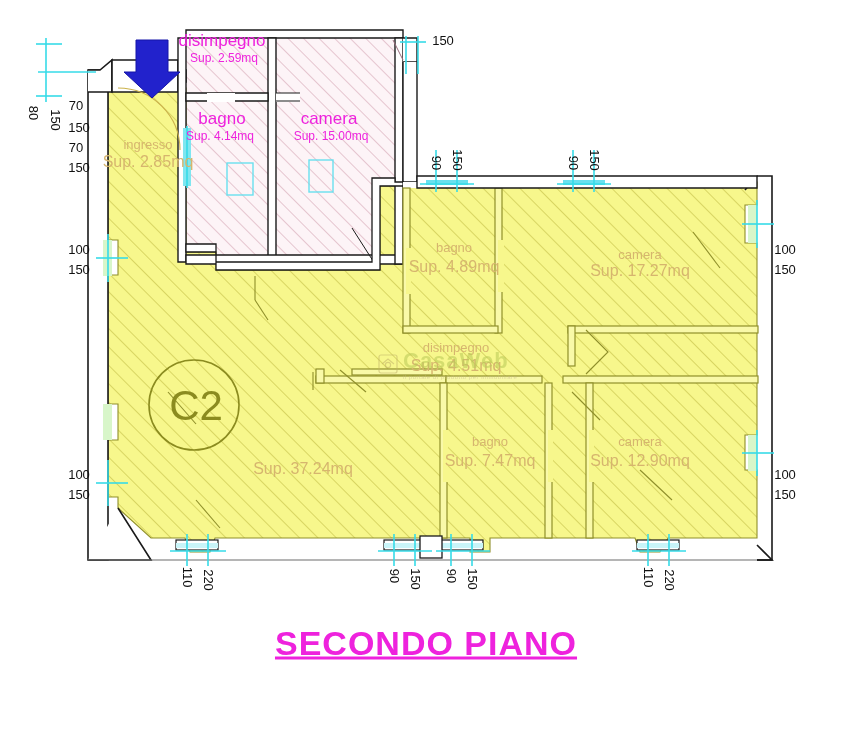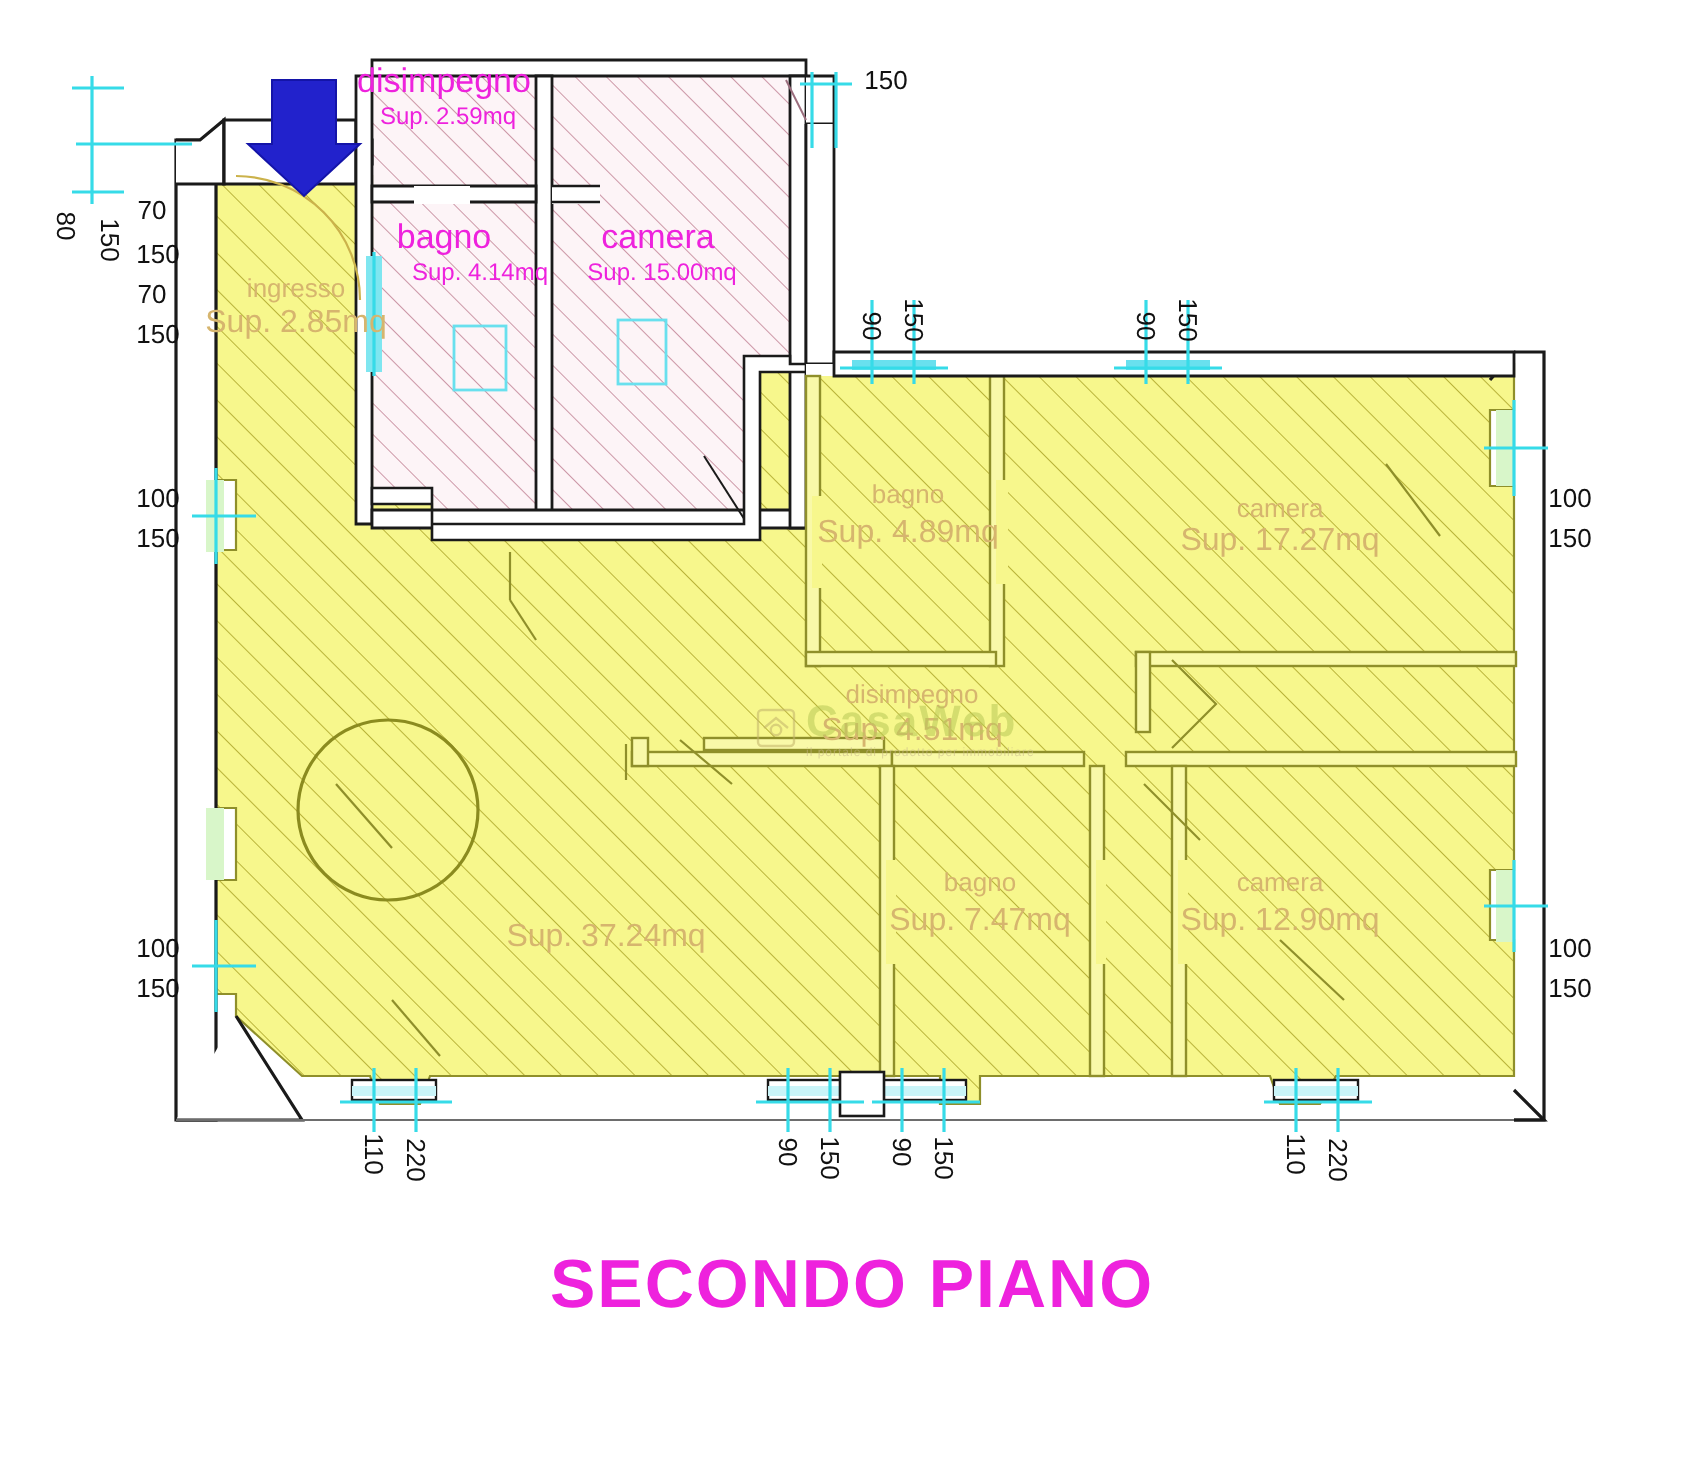--- a/index.html
+++ b/index.html
@@ -6,21 +6,21 @@
   body{width:851px;height:729px;font-family:"Liberation Sans",sans-serif;overflow:hidden;}
   #root{position:relative;width:851px;height:585px;background:#fff;}
   svg.plan{position:absolute;left:0;top:0;width:851px;height:729px;}
   .lbl{position:absolute;white-space:nowrap;pointer-events:none;}
   .pink-name{color:#ee22dd;font-size:17px;}
   .pink-sub{color:#ee22dd;font-size:12px;}
   .yel-name{color:#d6b56e;font-size:13px;}
   .yel-sub{color:#d6b56e;font-size:16px;}
   .dim{color:#111;font-size:13px;font-family:"Liberation Sans",sans-serif;}
   .dim-v{color:#111;font-size:13px;writing-mode:vertical-rl;transform:rotate(180deg);}
-  .title{color:#ee22dd;font-size:34px;font-weight:bold;letter-spacing:1px;}
+  .title{color:#ee22dd;font-size:34px;font-weight:bold;letter-spacing:1px;text-decoration:underline;}
   .c2{color:#8b8b1f;font-size:42px;}
   .wm{position:absolute;opacity:.55;pointer-events:none;}
   .wm-text{font-size:22px;font-weight:bold;color:#b9c957;letter-spacing:1px;}
   .wm-sub{font-size:6px;color:#c8b98a;letter-spacing:.5px;}
   .center{transform:translate(-50%,-50%);}
 </style>
 </head>
 <body>
 
 <div id="root">
@@ -250,21 +250,21 @@
 
     <g>
       <polygon points="136,40 168,40 168,72 180,72 152,98 124,72 136,72" fill="#2222cc" stroke="#1414a8" stroke-width="1"></polygon>
     </g>
   </svg>
 
   <div class="lbl pink-name center" style="left:222px;top:41px">disimpegno</div>
   <div class="lbl pink-sub  center" style="left:224px;top:58px">Sup. 2.59mq</div>
 
   <div class="lbl pink-name center" style="left:222px;top:119px">bagno</div>
-  <div class="lbl pink-sub  center" style="left:240px;top:136px">Sup. 4.14mq</div>
+  <div class="lbl pink-sub  center" style="left:220px;top:136px">Sup. 4.14mq</div>
 
   <div class="lbl pink-name center" style="left:329px;top:119px">camera</div>
   <div class="lbl pink-sub  center" style="left:331px;top:136px">Sup. 15.00mq</div>
 
   <div class="lbl yel-name center" style="left:148px;top:144px">ingresso</div>
   <div class="lbl yel-sub  center" style="left:148px;top:162px">Sup. 2.85mq</div>
 
   <div class="lbl yel-name center" style="left:454px;top:247px">bagno</div>
   <div class="lbl yel-sub  center" style="left:454px;top:267px">Sup. 4.89mq</div>
 
@@ -275,20 +275,21 @@
   <div class="lbl yel-sub  center" style="left:456px;top:366px">Sup. 4.51mq</div>
 
   <div class="lbl yel-sub  center" style="left:303px;top:469px">Sup. 37.24mq</div>
 
   <div class="lbl yel-name center" style="left:490px;top:441px">bagno</div>
   <div class="lbl yel-sub  center" style="left:490px;top:461px">Sup. 7.47mq</div>
 
   <div class="lbl yel-name center" style="left:640px;top:441px">camera</div>
   <div class="lbl yel-sub  center" style="left:640px;top:461px">Sup. 12.90mq</div>
 
+  <div class="lbl c2 center" style="left:196px;top:406px">C2</div>
 
   <div class="lbl dim center" style="left:76px;top:105px">70</div>
   <div class="lbl dim center" style="left:79px;top:127px">150</div>
   <div class="lbl dim center" style="left:76px;top:147px">70</div>
   <div class="lbl dim center" style="left:79px;top:167px">150</div>
   <div class="lbl dim center" style="left:79px;top:249px">100</div>
   <div class="lbl dim center" style="left:79px;top:269px">150</div>
   <div class="lbl dim center" style="left:79px;top:474px">100</div>
   <div class="lbl dim center" style="left:79px;top:494px">150</div>
 

